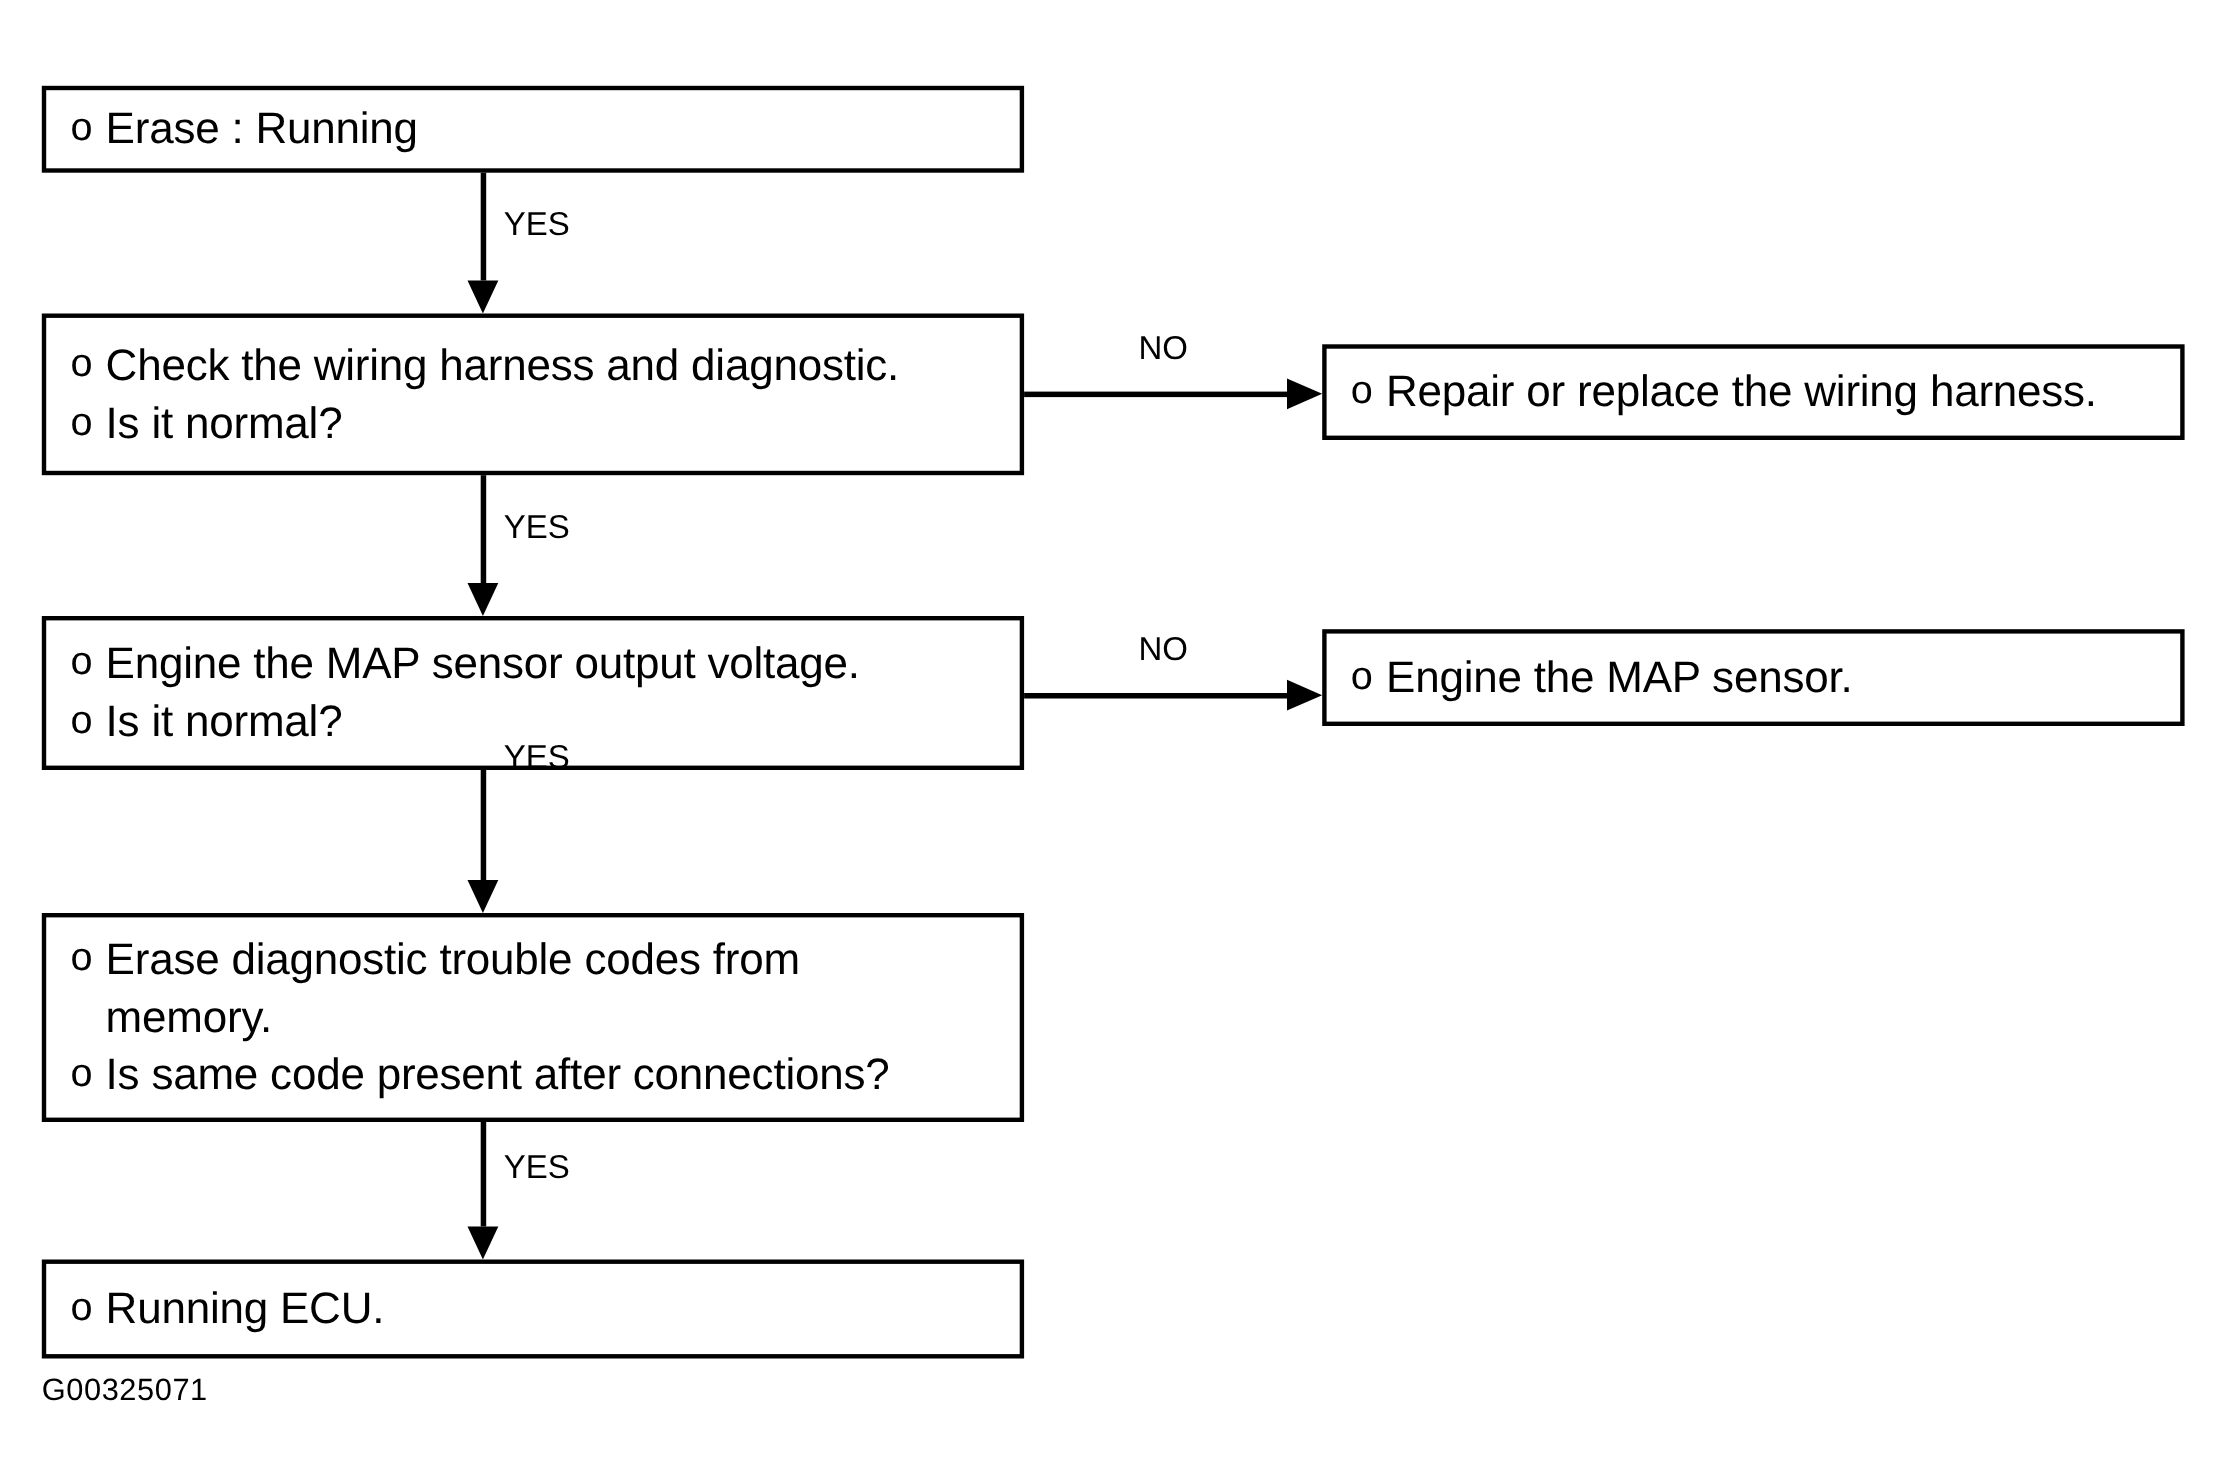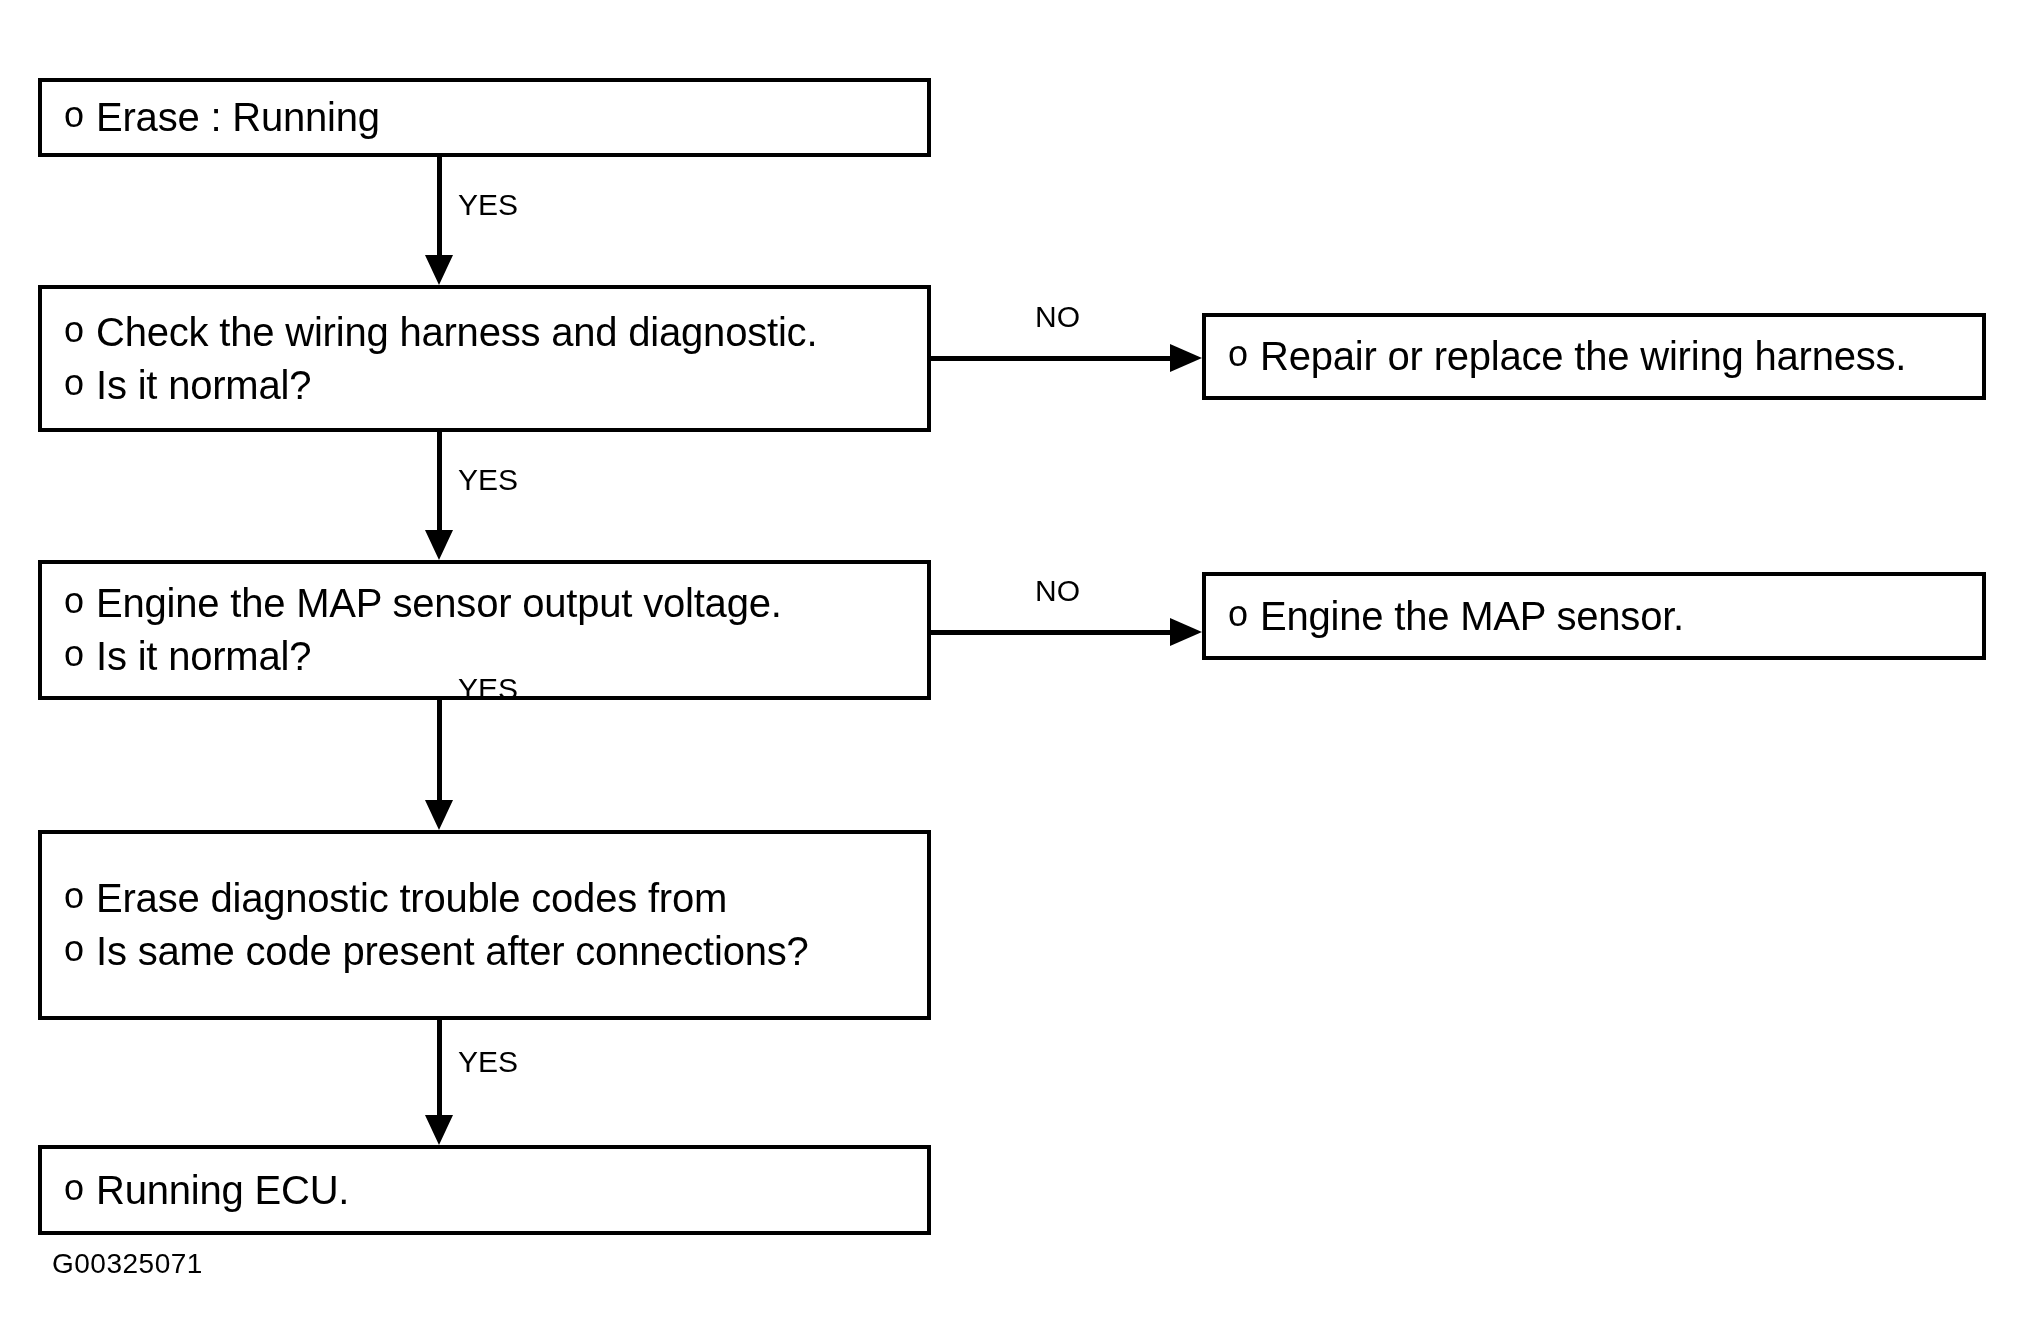--- a/index.html
+++ b/index.html
@@ -177,33 +177,37 @@
     <div class="varrow" style="top:100px;"></div>
   </div>
   <div class="edge-label" style="left:458px; top:672px;">YES</div>
 
   <div class="node" style="left:38px; top:830px; width:893px; height:190px;">
     <div class="row">
       <span class="bullet">o</span>
       <span class="txt">Erase diagnostic trouble codes from</span>
     </div>
     <div class="row">
+      <span class="bullet"></span>
+      <span class="txt">memory.</span>
+    </div>
+    <div class="row">
       <span class="bullet">o</span>
       <span class="txt">Is same code present after connections?</span>
     </div>
   </div>
 
   <div class="vconn" style="left:437px; top:1020px; height:125px; width:5px;">
     <div class="vline" style="height:95px;"></div>
     <div class="varrow" style="top:95px;"></div>
   </div>
   <div class="edge-label" style="left:458px; top:1045px;">YES</div>
 
   <div class="node" style="left:38px; top:1145px; width:893px; height:90px;">
     <div class="row">
       <span class="bullet">o</span>
       <span class="txt">Running ECU.</span>
     </div>
   </div>
 
-  <div class="figure-id" style="left:52px; top:1248px;">G00325071</div>
+  <div class="figure-id" style="left:38px; top:1248px;">G00325071</div>
 
 </div>
 
 </body></html>

